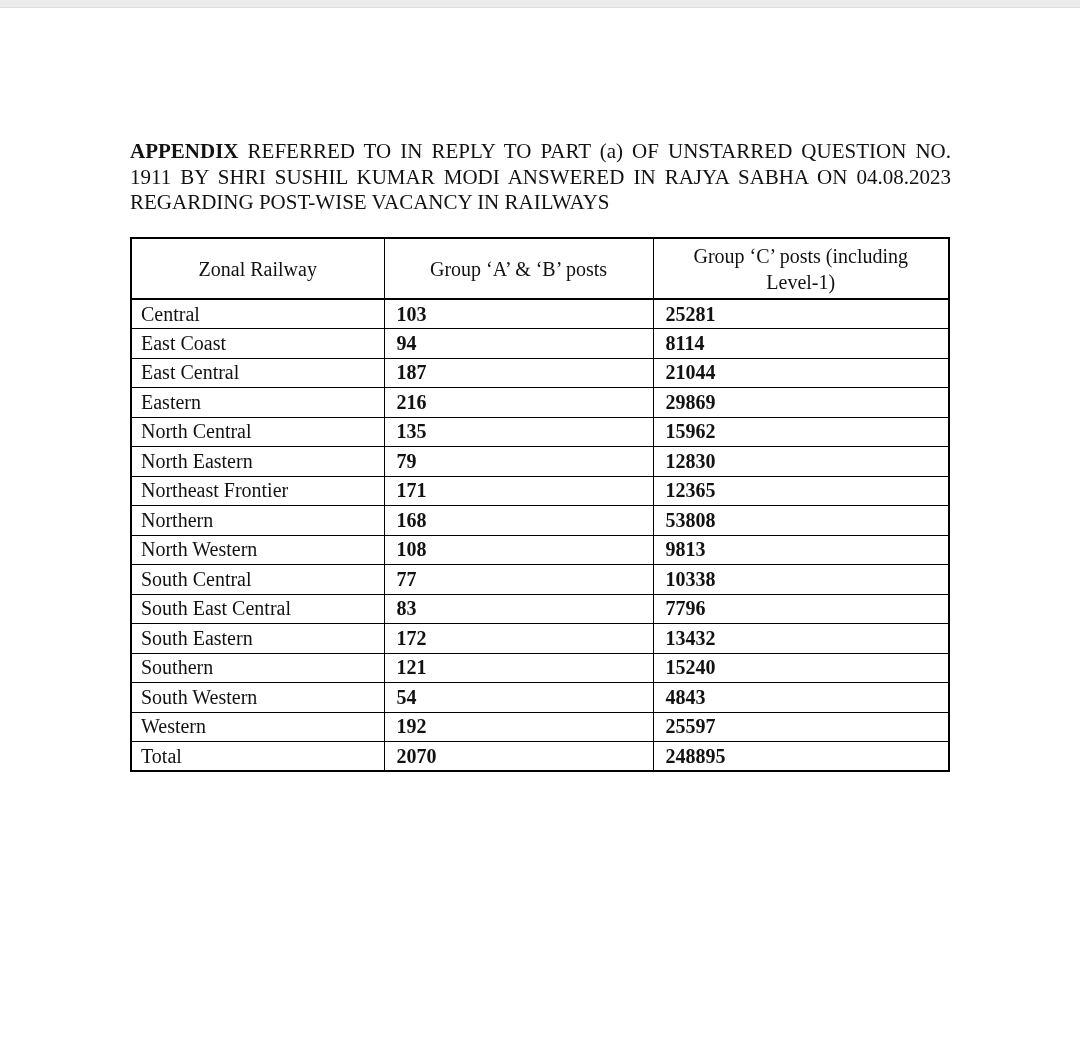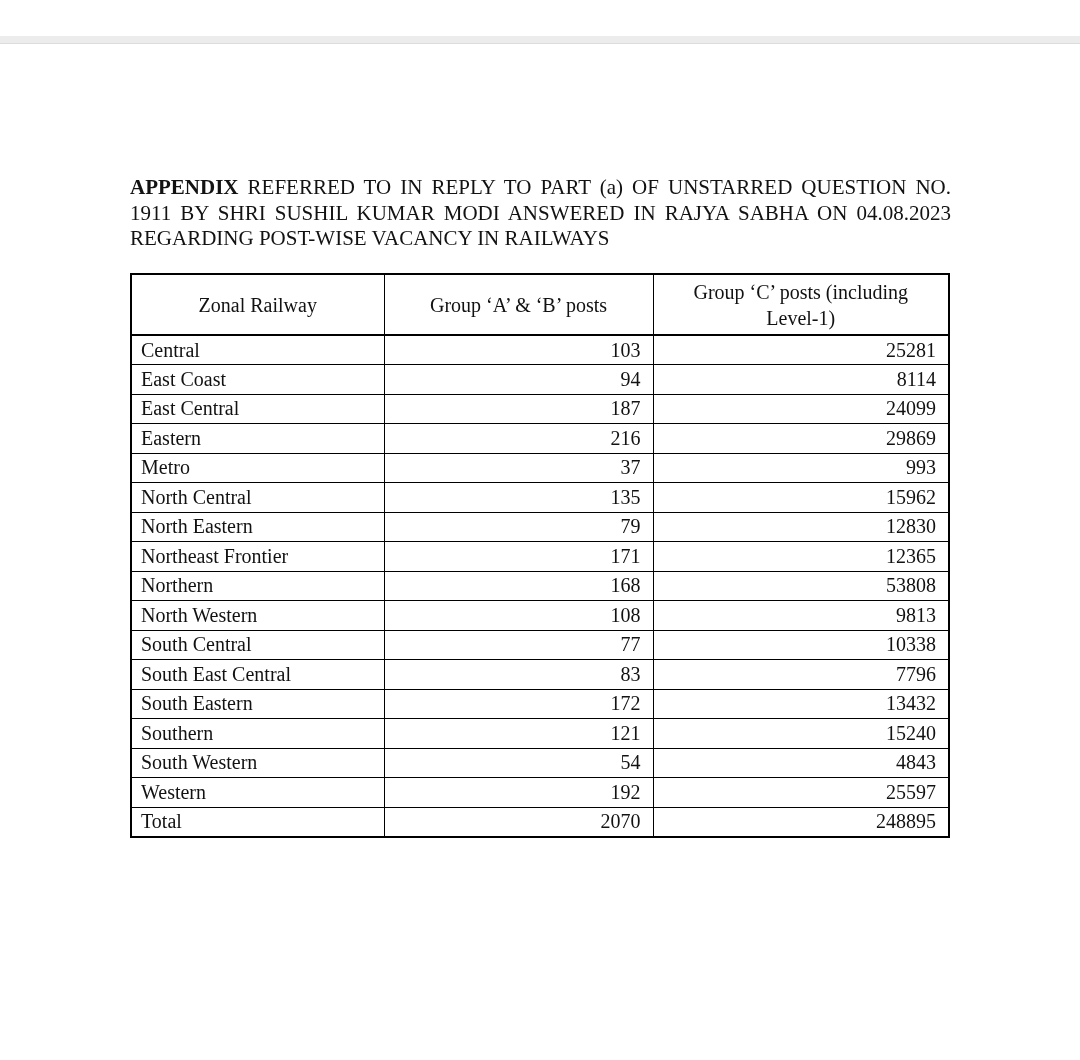--- a/index.html
+++ b/index.html
@@ -5,21 +5,20 @@
   * { margin: 0; padding: 0; box-sizing: border-box; }
   html, body { background: #ffffff; }
   .page {
     position: relative;
     width: 1080px;
     height: 804px;
     background: #ffffff;
     font-family: "Liberation Serif", serif;
     color: #141414;
     overflow: hidden;
-    margin-top: 36px;
   }
   .top-bar {
     position: absolute;
     top: 0; left: 0; right: 0;
     height: 8px;
     background: #ececec;
     border-bottom: 1px solid #dcdcdc;
   }
   .heading {
     position: absolute;
@@ -55,21 +54,21 @@
     line-height: 26px;
     padding: 0 6px;
   }
   .doc-table tbody td {
     height: 29.5px;
     line-height: 27px;
     vertical-align: middle;
     padding: 0 12px;
   }
   .doc-table td.td-zone { text-align: left; padding-left: 9px; }
-  .doc-table td.td-num  { text-align: right; }
+  .doc-table td.td-num  { text-align: left; font-weight: bold; }
   .footer-mark {
     position: absolute;
     left: 130px;
     top: 850px;
     width: 815px;
     text-align: center;
     font-size: 23px;
     font-weight: bold;
     letter-spacing: 3px;
     color: #121212;
@@ -104,31 +103,26 @@
           <td class="td-num">25281</td>
         </tr>
         <tr>
           <td class="td-zone">East Coast</td>
           <td class="td-num">94</td>
           <td class="td-num">8114</td>
         </tr>
         <tr>
           <td class="td-zone">East Central</td>
           <td class="td-num">187</td>
-          <td class="td-num">24099</td>
+          <td class="td-num">21044</td>
         </tr>
         <tr>
           <td class="td-zone">Eastern</td>
           <td class="td-num">216</td>
           <td class="td-num">29869</td>
-        </tr>
-        <tr>
-          <td class="td-zone">Metro</td>
-          <td class="td-num">37</td>
-          <td class="td-num">993</td>
         </tr>
         <tr>
           <td class="td-zone">North Central</td>
           <td class="td-num">135</td>
           <td class="td-num">15962</td>
         </tr>
         <tr>
           <td class="td-zone">North Eastern</td>
           <td class="td-num">79</td>
           <td class="td-num">12830</td>

